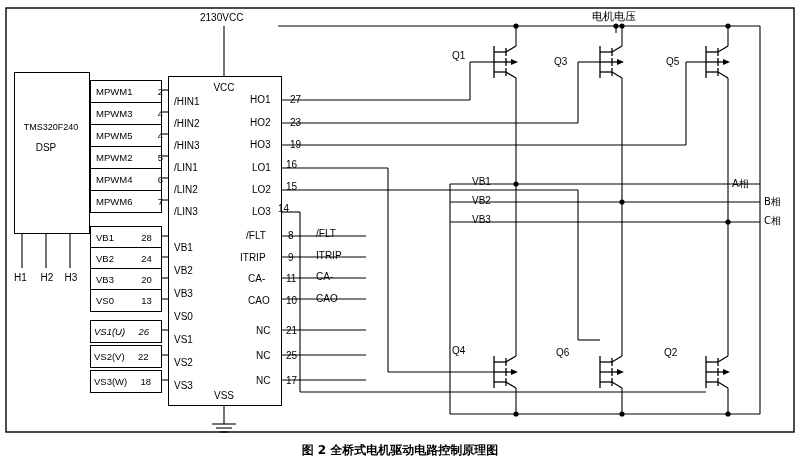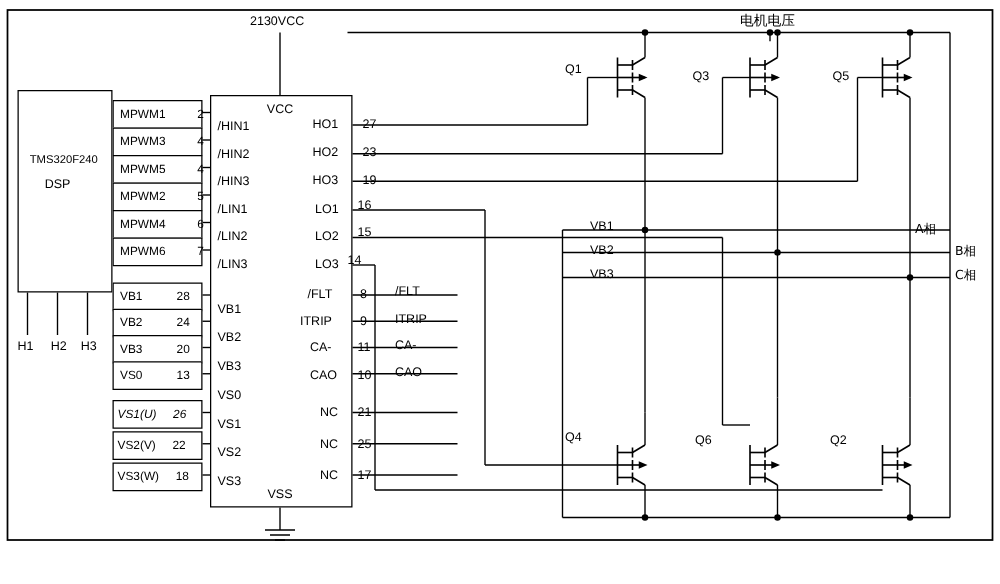--- a/index.html
+++ b/index.html
@@ -358,14 +358,15 @@
   <div class="lbl" style="left:664px;top:347px;">Q2</div>
 
   <div class="lbl" style="left:472px;top:176px;">VB1</div>
   <div class="lbl" style="left:472px;top:195px;">VB2</div>
   <div class="lbl" style="left:472px;top:214px;">VB3</div>
 
   <div class="lbl cn" style="left:732px;top:178px;">A相</div>
   <div class="lbl cn" style="left:764px;top:196px;">B相</div>
   <div class="lbl cn" style="left:764px;top:215px;">C相</div>
 
+  <div class="caption cn" style="top:442px;">图 2  全桥式电机驱动电路控制原理图</div>
 
 </div>
 
 </body></html>

